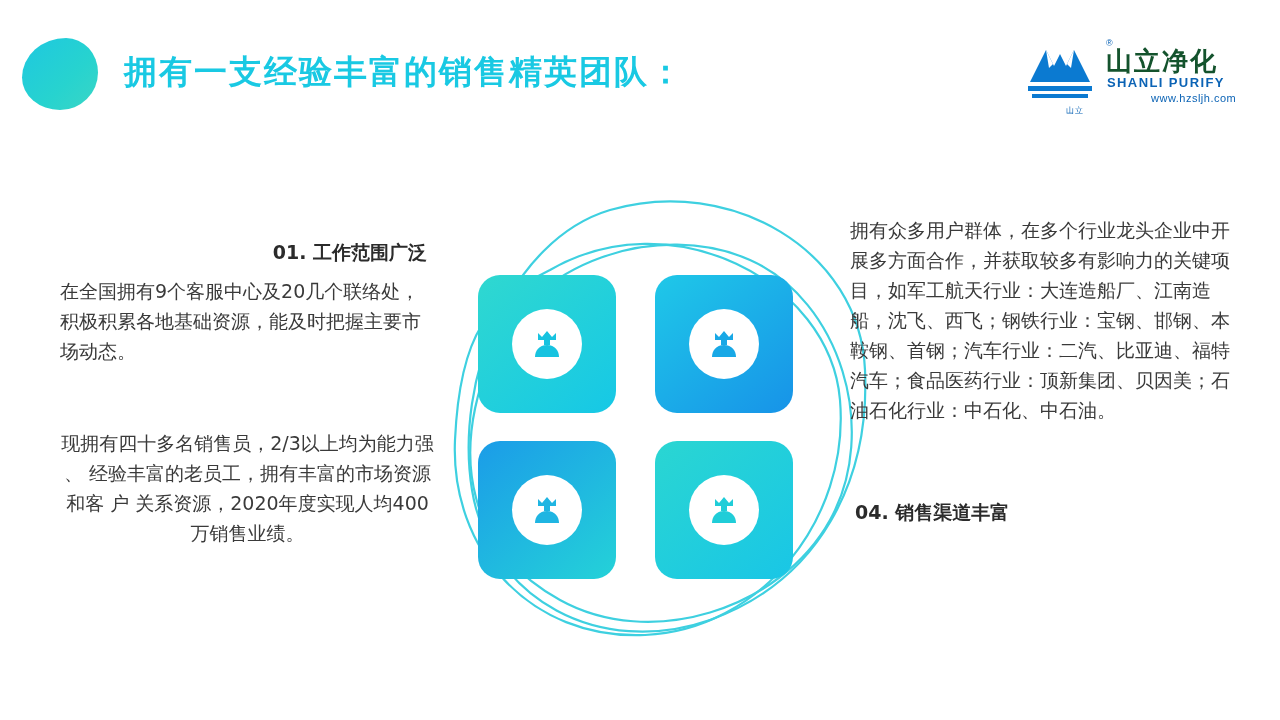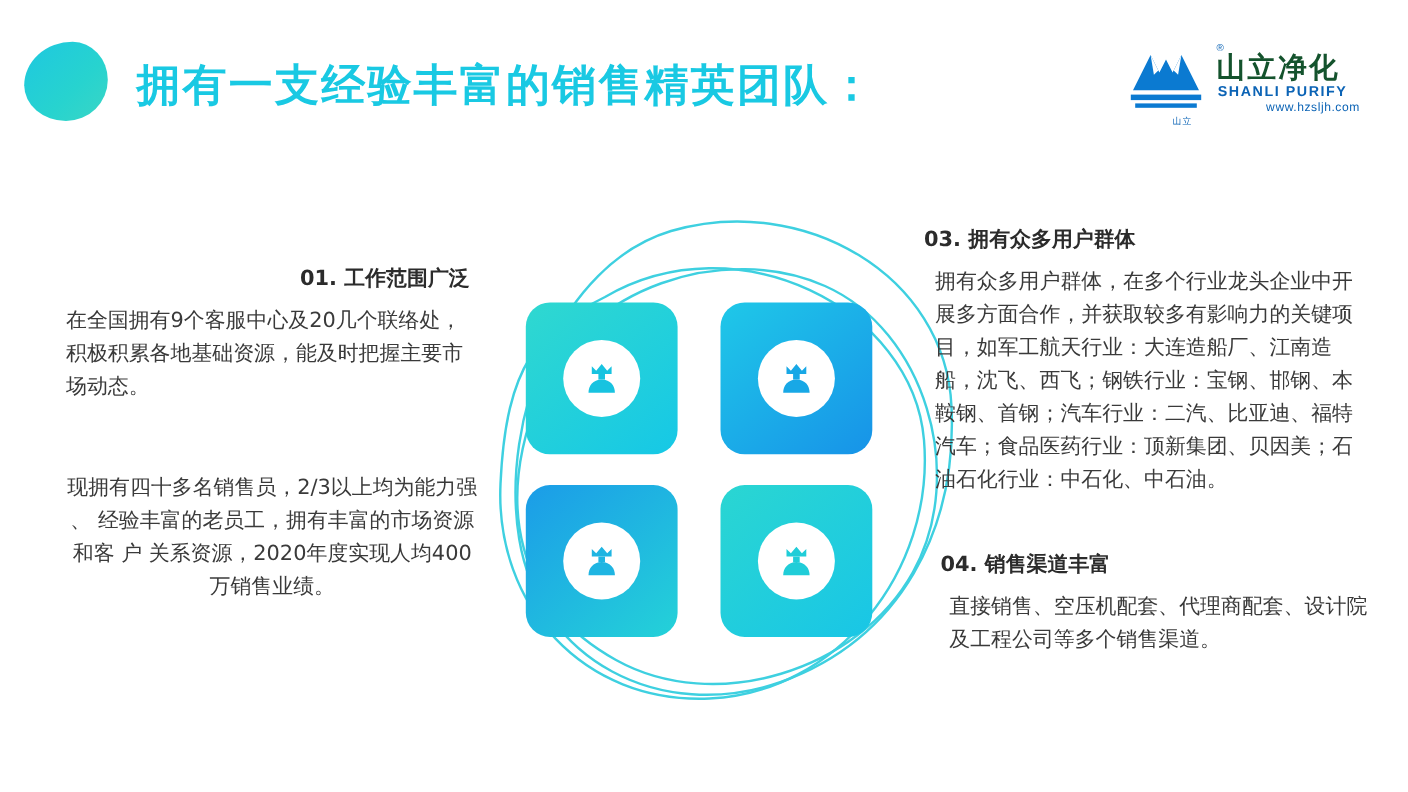--- a/index.html
+++ b/index.html
@@ -28,21 +28,21 @@
     top: 38px;
     width: 76px;
     height: 72px;
     background: linear-gradient(135deg, #1ec8e0 0%, #27d3cf 60%, #3ad6c5 100%);
     border-radius: 58% 42% 50% 50% / 55% 48% 52% 45%;
   }
   .title {
     position: absolute;
     left: 124px;
     top: 50px;
-    font-size: 40px;
+    font-size: 33px;
     font-weight: bold;
     letter-spacing: 2px;
     color: #19c9e3;
     font-family: "DejaVu Sans", sans-serif;
     white-space: nowrap;
   }
 
   
   .logo {
     position: absolute;
@@ -258,22 +258,20 @@
   <div class="spacer"></div>
   <div class="block-body">在全国拥有9个客服中心及20几个联络处，积极积累各地基础资源，能及时把握主要市场动态。</div>
 </div>
 
 <div class="block" id="block-02">
   <div class="spacer"></div>
   <div class="block-body">现拥有四十多名销售员，2/3以上均为能力强 、 经验丰富的老员工，拥有丰富的市场资源和客 户 关系资源，2020年度实现人均400万销售业绩。</div>
 </div>
 
 <div class="block" id="block-03">
-  <div class="block-title">03. 拥有众多用户群体</div>
   <div class="spacer"></div>
   <div class="block-body">拥有众多用户群体，在多个行业龙头企业中开展多方面合作，并获取较多有影响力的关键项目，如军工航天行业：大连造船厂、江南造船，沈飞、西飞；钢铁行业：宝钢、邯钢、本鞍钢、首钢；汽车行业：二汽、比亚迪、福特汽车；食品医药行业：顶新集团、贝因美；石油石化行业：中石化、中石油。</div>
 </div>
 
 <div class="block" id="block-04">
   <div class="block-title">04. 销售渠道丰富</div>
   <div class="spacer"></div>
-  <div class="block-body">直接销售、空压机配套、代理商配套、设计院及工程公司等多个销售渠道。</div>
 </div>
 
 </body></html>

